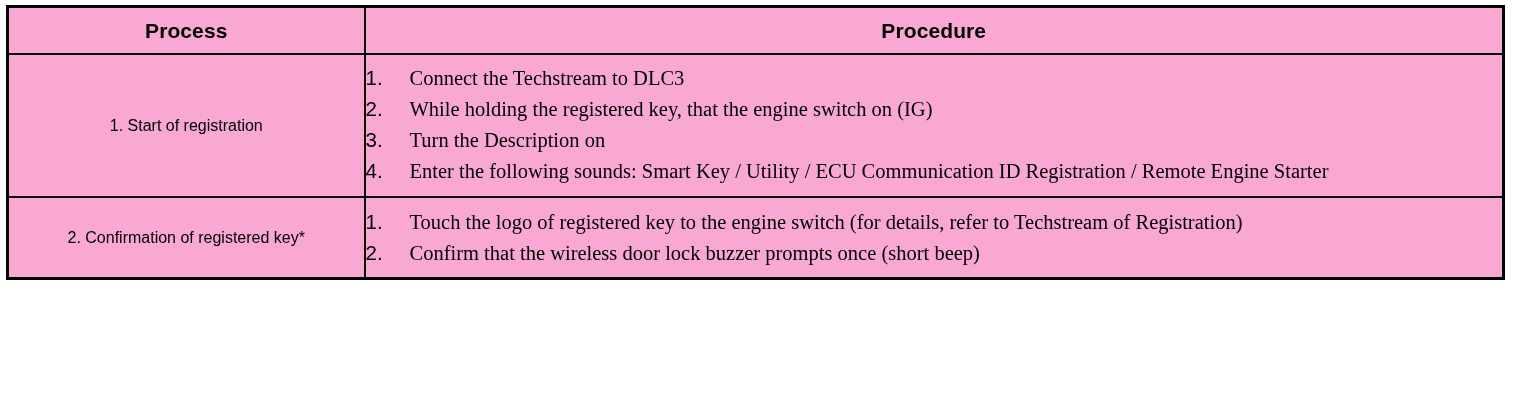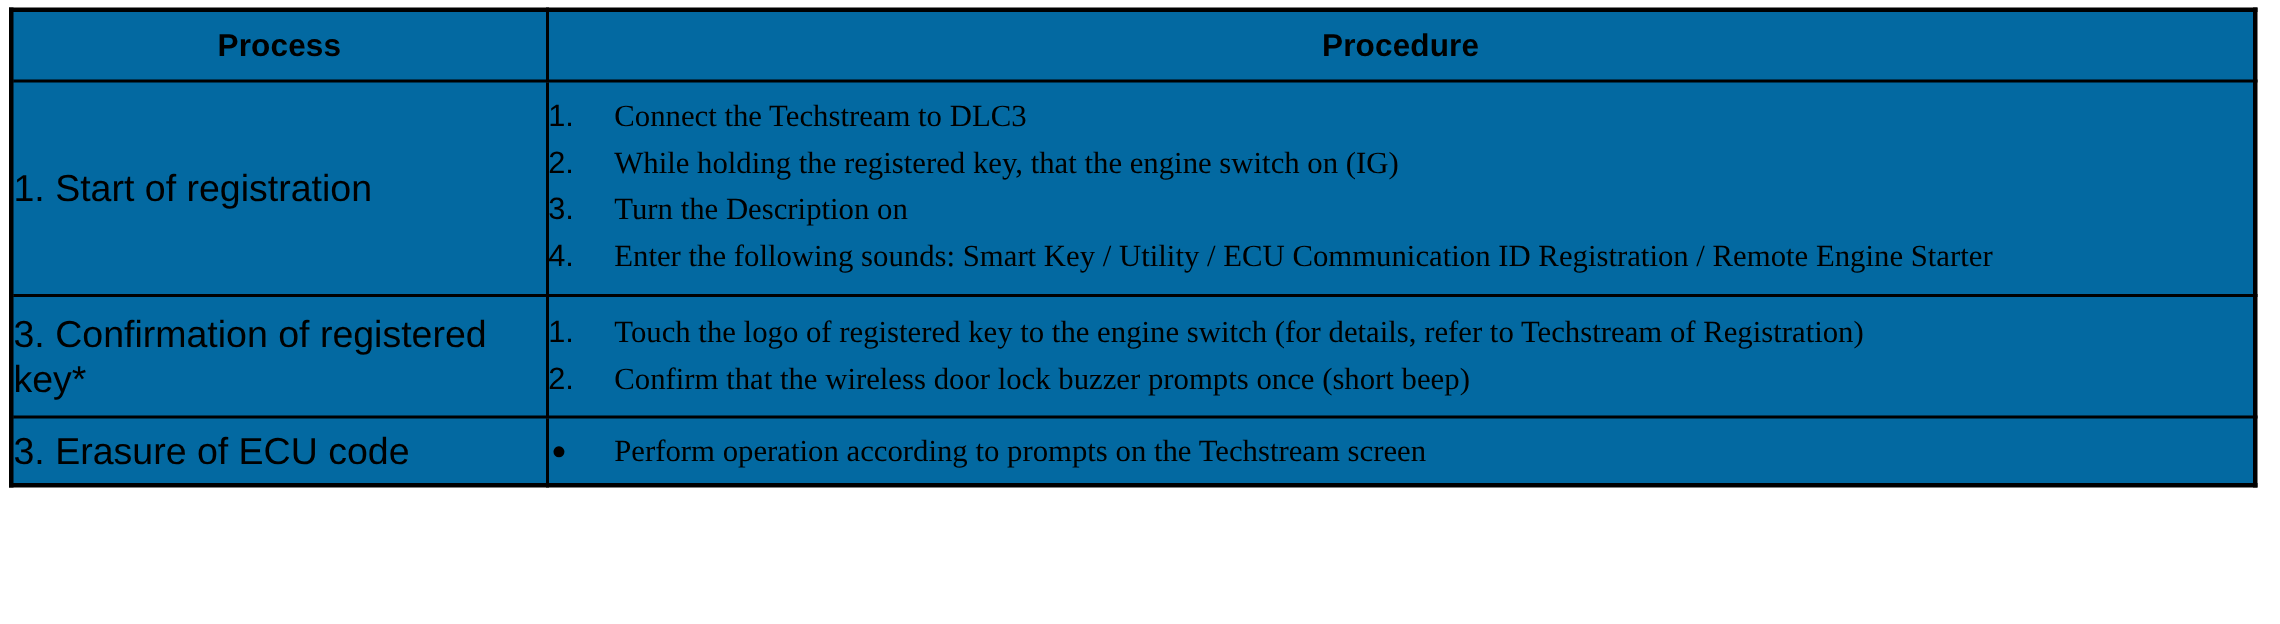--- a/index.html
+++ b/index.html
@@ -30,21 +30,21 @@
     border-collapse: collapse;
     table-layout: fixed;
     background: #ffffff;
   }
 
   table.proc-table td,
   table.proc-table th {
     border: 2px solid #000000;
     vertical-align: middle;
     padding: 0;
-    background: #0369a1;
+    background: #f9a8d4;
   }
 
   
   table.proc-table {
     border: 3px solid #000000;
   }
 
   col.col-process { width: 357px; }
   col.col-procedure { width: 1139px; }
 
@@ -56,22 +56,22 @@
     font-size: 21px;
     letter-spacing: 0.1px;
   }
   .hdr-cell .hdr-label {
     display: block;
     line-height: 45px;
   }
 
   
   .process-cell {
-    text-align: left;
-    font-size: 25px;
+    text-align: center;
+    font-size: 16px;
     line-height: 30px;
     padding: 0 6px 0 7px;
   }
   .process-cell .process-label {
     display: block;
   }
 
   
   .procedure-cell {
     padding: 9px 10px 9px 14px;
@@ -170,46 +170,33 @@
             <li class="step">
               <span class="step-marker">4.</span>
               <span class="step-text">Enter the following sounds: Smart Key / Utility / ECU Communication ID Registration / Remote Engine Starter</span>
             </li>
           </ol>
         </td>
       </tr>
 
       <tr class="row-2">
         <td class="process-cell">
-          <span class="process-label">3. Confirmation of registered key*</span>
+          <span class="process-label">2. Confirmation of registered key*</span>
         </td>
         <td class="procedure-cell">
           <ol class="steps">
             <li class="step">
               <span class="step-marker">1.</span>
               <span class="step-text">Touch the logo of registered key to the engine switch (for details, refer to Techstream of Registration)</span>
             </li>
             <li class="step">
               <span class="step-marker">2.</span>
               <span class="step-text">Confirm that the wireless door lock buzzer prompts once (short beep)</span>
             </li>
           </ol>
         </td>
       </tr>
 
-      <tr class="row-3">
-        <td class="process-cell">
-          <span class="process-label">3. Erasure of ECU code</span>
-        </td>
-        <td class="procedure-cell">
-          <ul class="steps">
-            <li class="step">
-              <span class="step-bullet">●</span>
-              <span class="step-text">Perform operation according to prompts on the Techstream screen</span>
-            </li>
-          </ul>
-        </td>
-      </tr>
 
 
     </tbody>
   </table>
 </div>
 
 </body></html>

